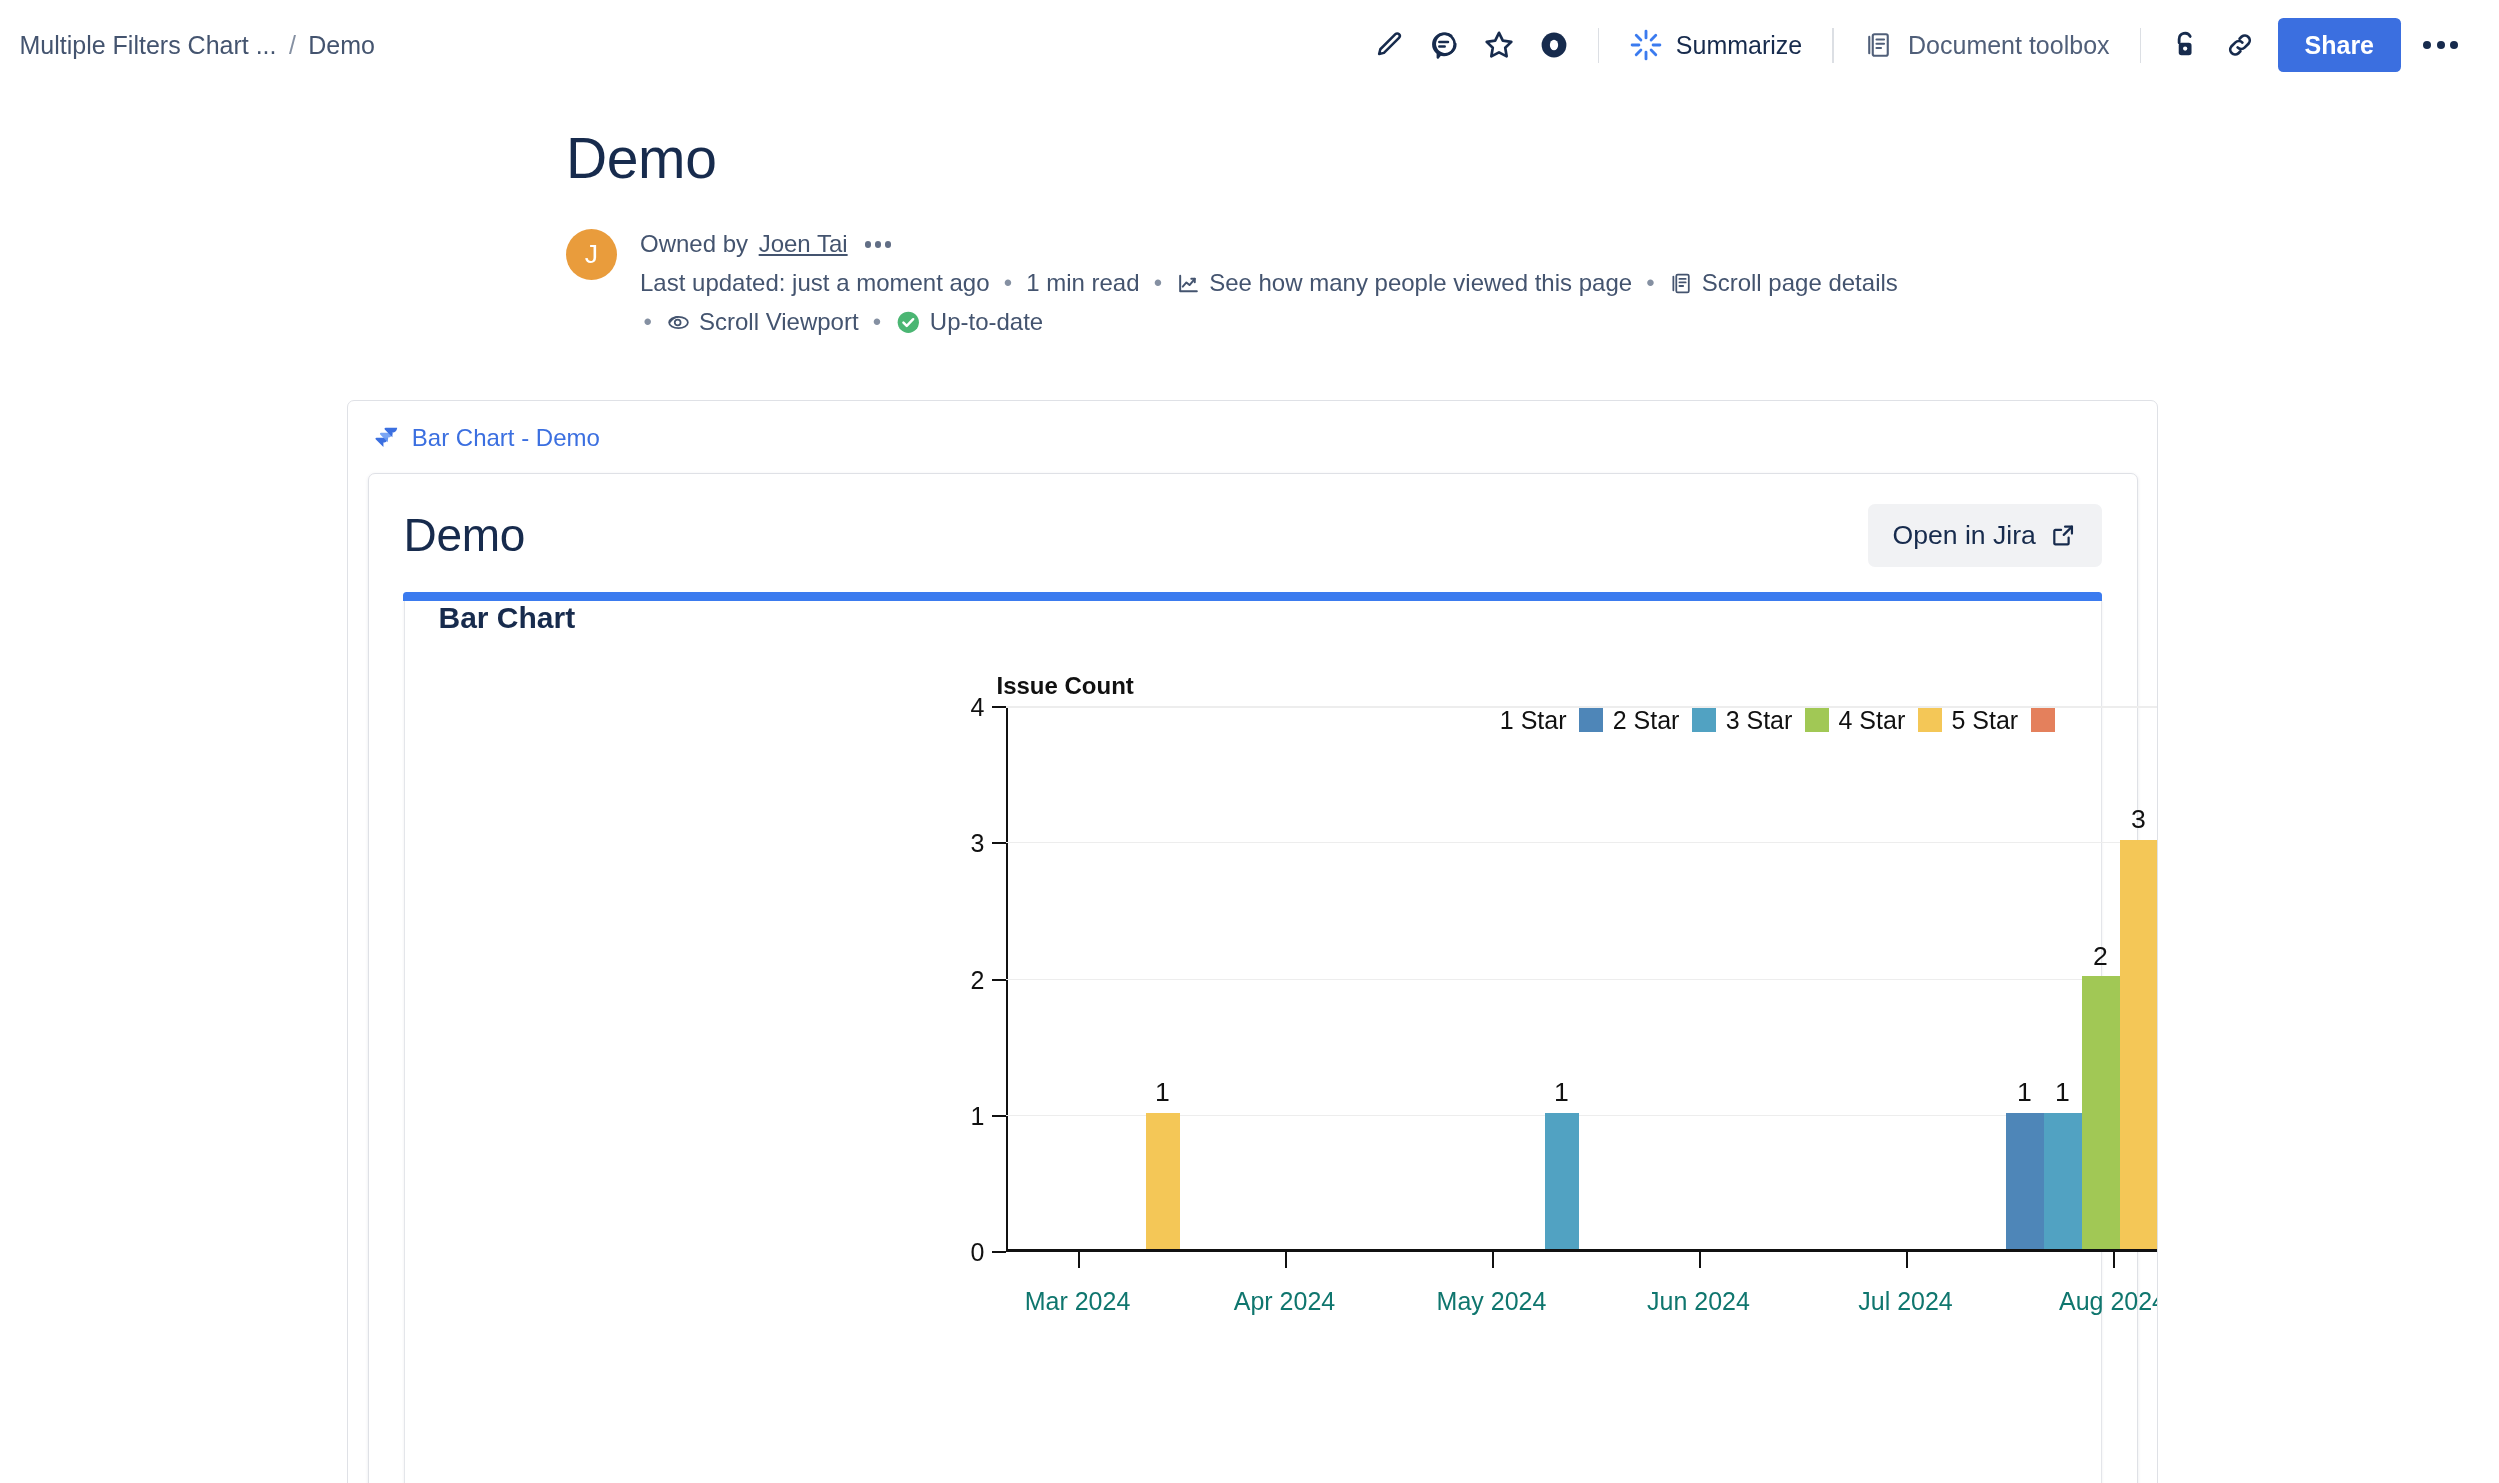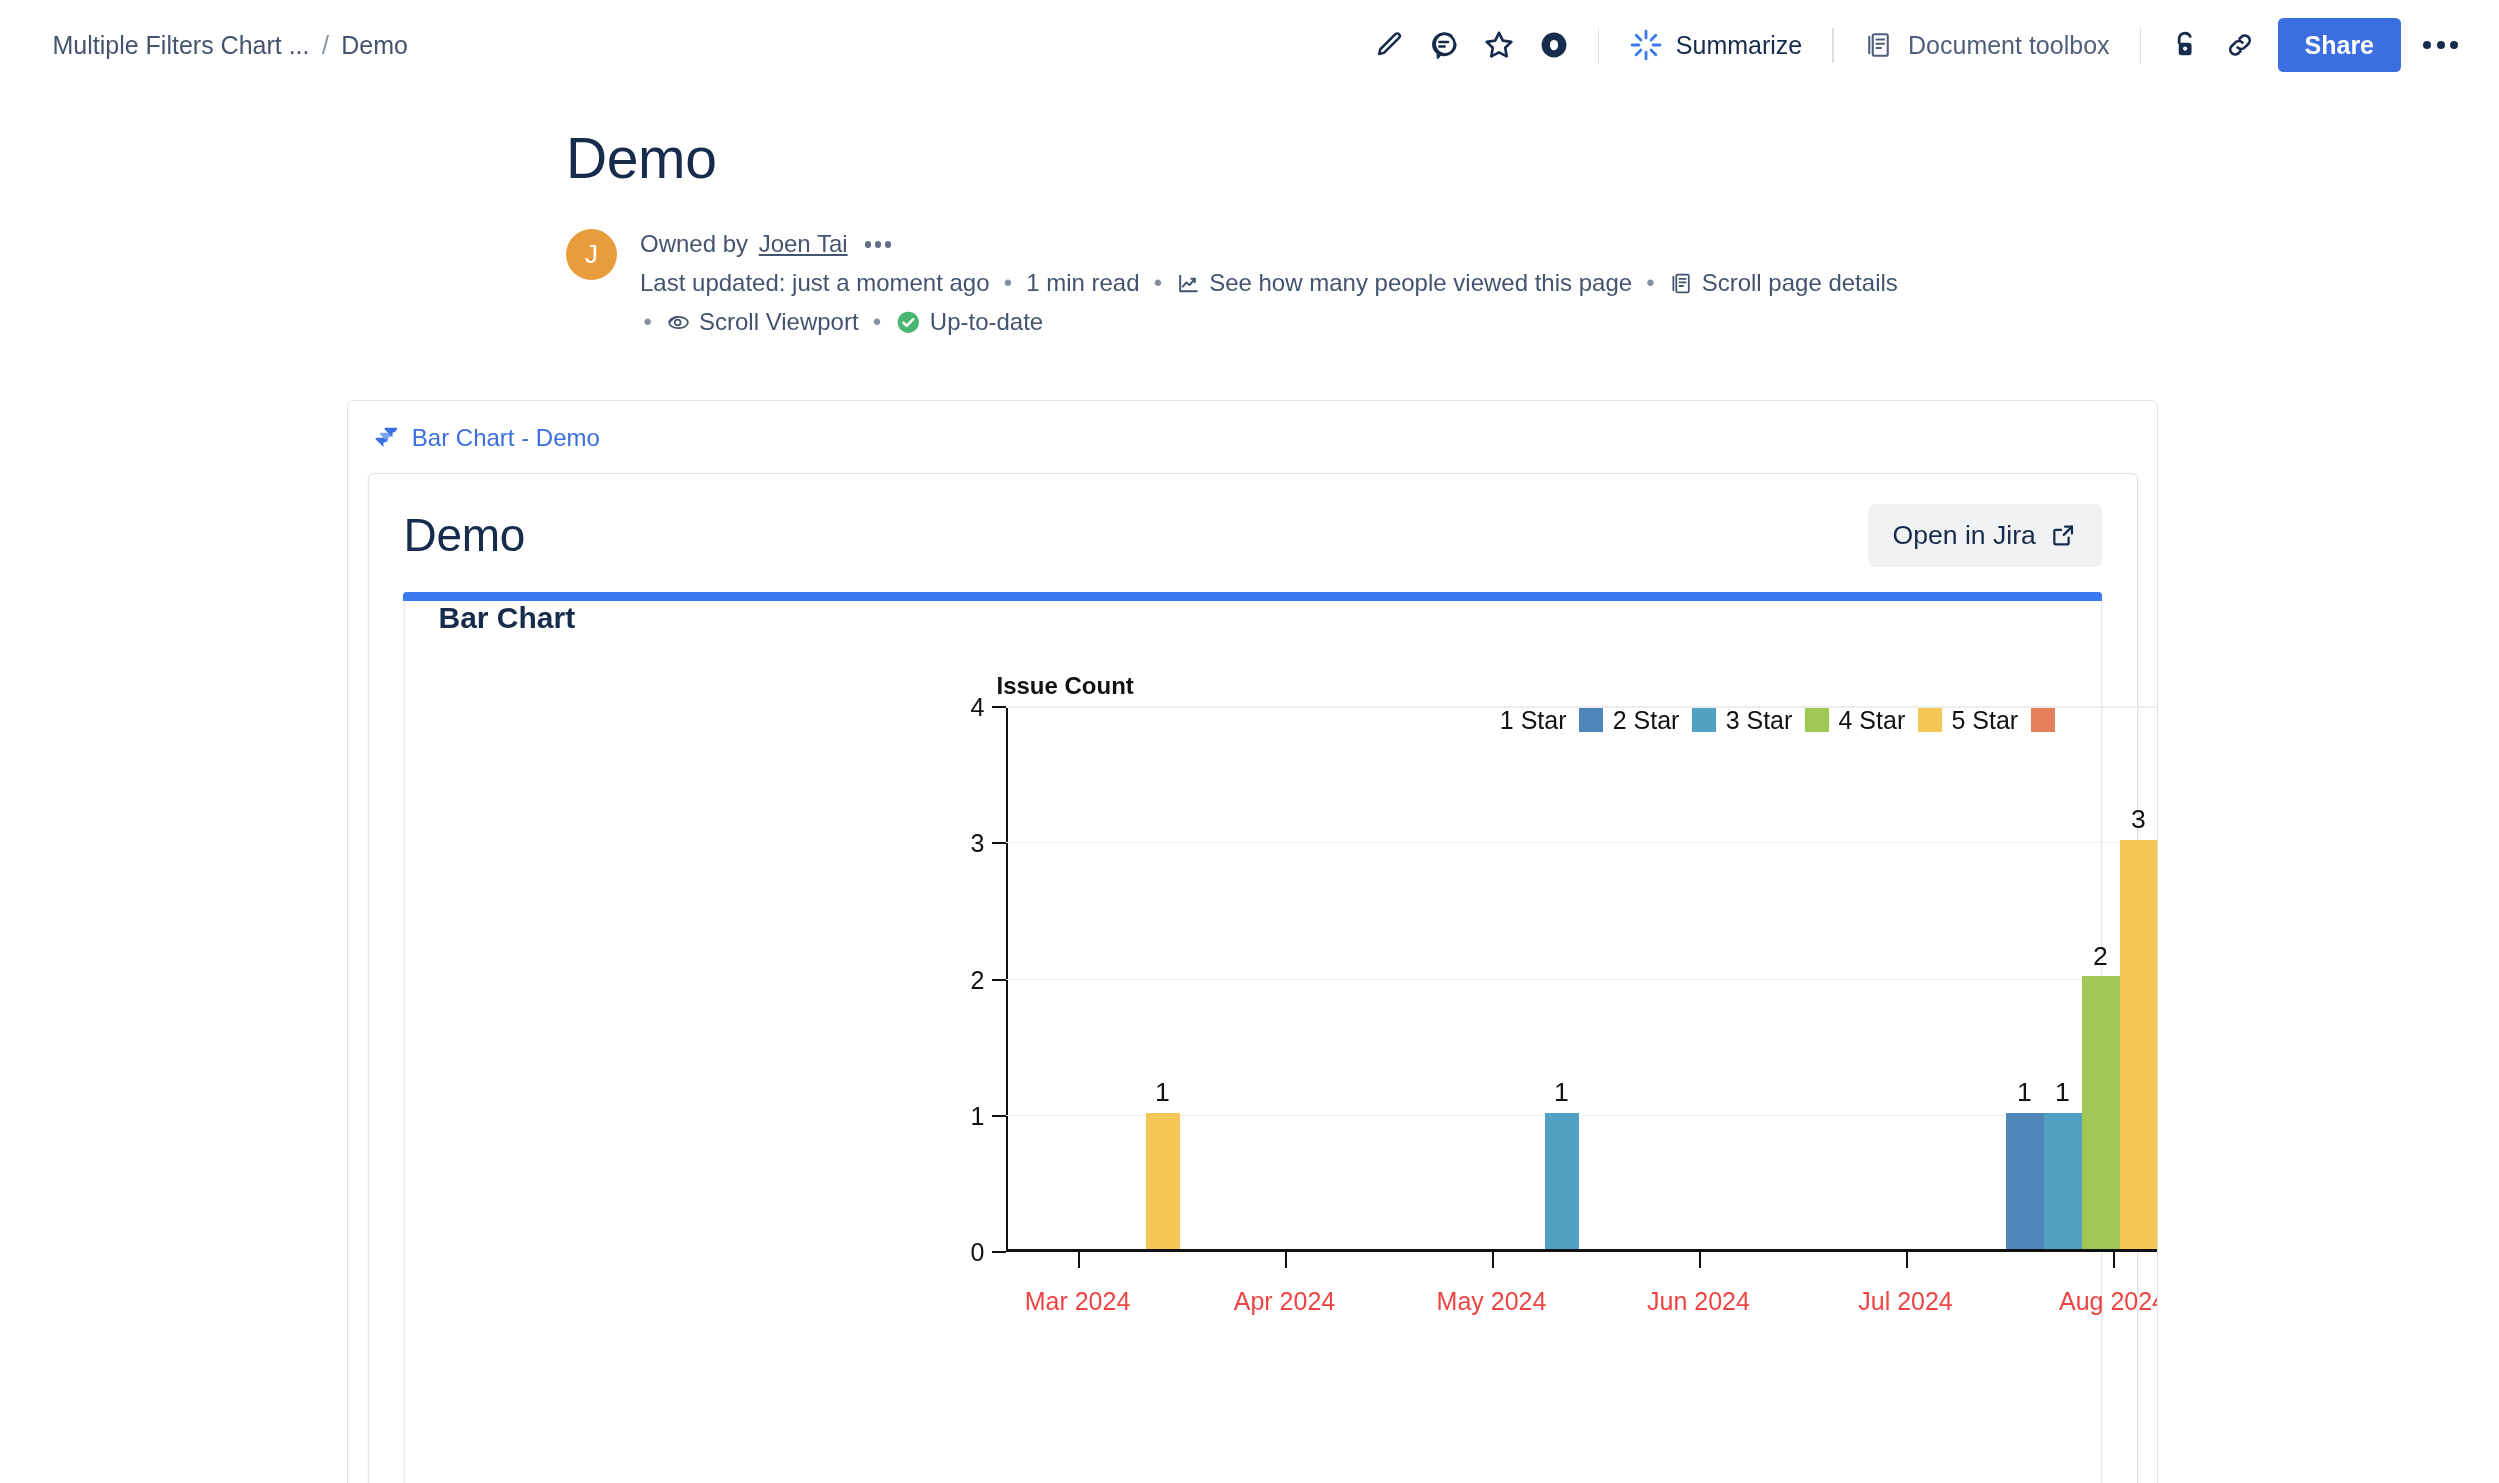--- a/index.html
+++ b/index.html
@@ -12,21 +12,20 @@
   }
 
   
   .topbar {
     height: 90px;
     display: flex;
     align-items: center;
     padding: 0 32px 0 19.5px;
     background: #ffffff;
     position: relative;
-    margin-left: 33px;
   }
   .breadcrumb {
     display: flex;
     align-items: center;
     gap: 12.4px;
     font-size: 25px;
     color: #44546F;
     white-space: nowrap;
   }
   .breadcrumb .crumb { cursor: pointer; }
@@ -251,21 +250,21 @@
   .xtick {
     position: absolute;
     bottom: -16px;
     width: 2.7px; height: 16px;
     background: #111111;
   }
   .xtick-label {
     position: absolute;
     bottom: -64px;
     font-size: 25px;
-    color: #ef4444;
+    color: #0f766e;
     transform: translateX(-50%);
     white-space: nowrap;
   }
   .bar {
     position: absolute;
     bottom: 2.7px;
   }
   .bar-label {
     position: absolute;
     font-size: 26.6px;

